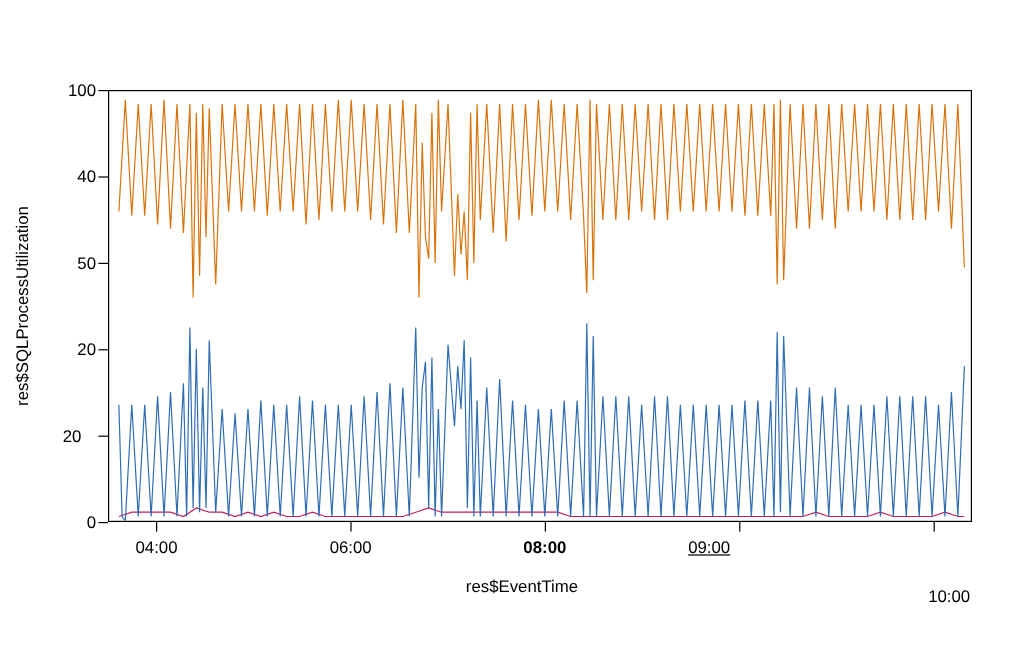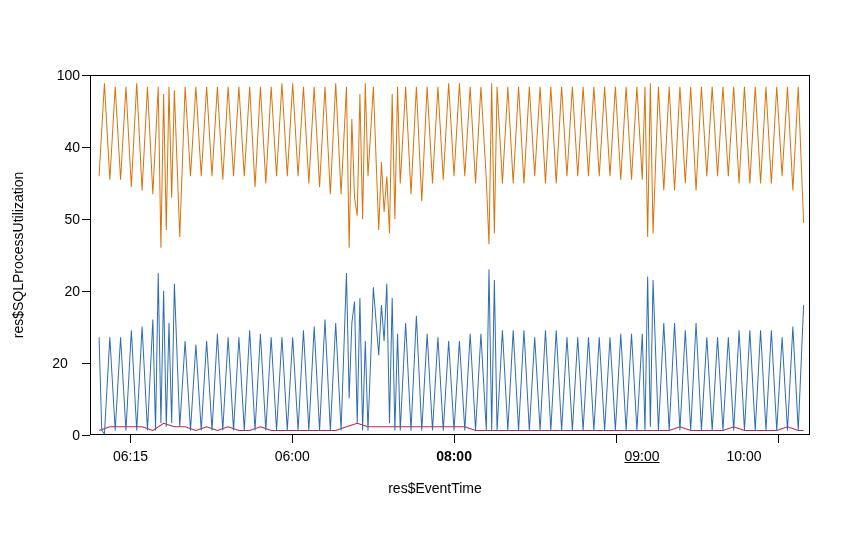--- a/index.html
+++ b/index.html
@@ -98,29 +98,29 @@
       <div class="y-label" style="top: 291px;">20</div>
       <div class="y-tick" style="top: 219px;"></div>
       <div class="y-label" style="top: 219px;">50</div>
       <div class="y-tick" style="top: 147px;"></div>
       <div class="y-label" style="top: 147px;">40</div>
       <div class="y-tick" style="top: 75px;"></div>
       <div class="y-label" style="top: 75px;">100</div>
     </div>
   <div id="x-axis-group">
       <div class="x-tick" style="left: 130.449px;"></div>
-      <div class="x-label" style="left: 130.449px;">06:15</div>
+      <div class="x-label" style="left: 130.449px;">04:00</div>
       <div class="x-tick" style="left: 292.247px;"></div>
       <div class="x-label" style="left: 292.247px;">06:00</div>
       <div class="x-tick" style="left: 454.045px;"></div>
       <div class="x-label" style="left: 454.045px; font-weight: bold;">08:00</div>
       <div class="x-tick" style="left: 615.843px;"></div>
-      <div class="x-label" style="left: 642px; text-decoration: underline;">09:00</div>
+      <div class="x-label" style="left: 591px; text-decoration: underline;">09:00</div>
       <div class="x-tick" style="left: 777.64px;"></div>
-      <div class="x-label" style="left: 744px;">10:00</div>
+      <div class="x-label" style="left: 791px; margin-top: 41px;">10:00</div>
     </div>
 
   <div class="plot-area">
     <svg class="series" viewBox="0 0 720 360" preserveAspectRatio="none">
       <path id="path-red" class="line series-red" d="M8.09 356.40 L18.88 352.80 L29.66 352.80 L40.45 352.80 L51.24 352.80 L62.02 356.40 L72.81 349.20 L83.60 352.80 L94.38 352.80 L105.17 356.40 L115.96 352.80 L126.74 356.40 L137.53 352.80 L148.31 356.40 L159.10 356.40 L169.89 352.80 L180.67 356.40 L191.46 356.40 L202.25 356.40 L213.03 356.40 L223.82 356.40 L234.61 356.40 L245.39 356.40 L256.18 352.80 L266.97 349.20 L277.75 352.80 L288.54 352.80 L299.33 352.80 L310.11 352.80 L320.90 352.80 L331.69 352.80 L342.47 352.80 L353.26 352.80 L364.04 352.80 L374.83 352.80 L385.62 356.40 L396.40 356.40 L407.19 356.40 L417.98 356.40 L428.76 356.40 L439.55 356.40 L450.34 356.40 L461.12 356.40 L471.91 356.40 L482.70 356.40 L493.48 356.40 L504.27 356.40 L515.06 356.40 L525.84 356.40 L536.63 356.40 L547.42 356.40 L558.20 356.40 L568.99 356.40 L579.78 356.40 L590.56 352.80 L601.35 356.40 L612.13 356.40 L622.92 356.40 L633.71 356.40 L644.49 352.80 L655.28 356.40 L666.07 356.40 L676.85 356.40 L687.64 356.40 L698.43 352.80 L709.21 356.40 L714.61 356.40 " style="stroke: rgb(192, 32, 96);"></path>
       <path id="path-blue" class="line series-blue" d="M8.09 262.80 L10.79 356.40 L13.48 360.00 L18.88 262.80 L24.27 356.40 L29.66 262.80 L35.06 356.40 L40.45 255.60 L45.84 356.40 L51.24 252.00 L56.63 356.40 L62.02 244.80 L64.72 356.40 L67.42 198.00 L70.11 349.20 L72.81 216.00 L75.51 352.80 L78.20 248.40 L80.90 349.20 L83.60 208.80 L88.99 352.80 L94.38 266.40 L99.78 356.40 L105.17 270.00 L110.56 356.40 L115.96 266.40 L121.35 356.40 L126.74 259.20 L132.13 356.40 L137.53 262.80 L142.92 356.40 L148.31 262.80 L153.71 356.40 L159.10 255.60 L164.49 356.40 L169.89 259.20 L175.28 356.40 L180.67 262.80 L186.07 356.40 L191.46 262.80 L196.85 356.40 L202.25 262.80 L207.64 356.40 L213.03 255.60 L218.43 356.40 L223.82 252.00 L229.21 356.40 L234.61 244.80 L240.00 356.40 L245.39 248.40 L250.79 356.40 L256.18 198.00 L258.88 324.00 L261.57 248.40 L264.27 226.80 L266.97 349.20 L269.66 223.20 L272.36 356.40 L275.06 266.40 L277.75 356.40 L283.15 212.40 L288.54 280.80 L291.24 230.40 L293.93 266.40 L296.63 208.80 L299.33 349.20 L302.02 223.20 L304.72 356.40 L307.42 259.20 L310.11 356.40 L315.51 248.40 L320.90 356.40 L326.29 241.20 L331.69 356.40 L337.08 259.20 L342.47 356.40 L347.87 262.80 L353.26 356.40 L358.65 266.40 L364.04 356.40 L369.44 266.40 L374.83 356.40 L380.22 259.20 L385.62 356.40 L391.01 259.20 L396.40 356.40 L399.10 194.40 L401.80 356.40 L404.49 205.20 L407.19 356.40 L412.58 255.60 L417.98 356.40 L423.37 255.60 L428.76 356.40 L434.16 255.60 L439.55 356.40 L444.94 262.80 L450.34 356.40 L455.73 255.60 L461.12 356.40 L466.52 255.60 L471.91 356.40 L477.30 262.80 L482.70 356.40 L488.09 262.80 L493.48 356.40 L498.88 262.80 L504.27 356.40 L509.66 262.80 L515.06 356.40 L520.45 262.80 L525.84 356.40 L531.24 259.20 L536.63 356.40 L542.02 259.20 L547.42 356.40 L552.81 259.20 L555.51 356.40 L558.20 201.60 L560.90 352.80 L563.60 205.20 L568.99 356.40 L574.38 248.40 L579.78 356.40 L585.17 248.40 L590.56 356.40 L595.96 255.60 L601.35 356.40 L606.74 248.40 L612.13 356.40 L617.53 262.80 L622.92 356.40 L628.31 262.80 L633.71 356.40 L639.10 262.80 L644.49 356.40 L649.89 255.60 L655.28 356.40 L660.67 255.60 L666.07 356.40 L671.46 255.60 L676.85 356.40 L682.25 255.60 L687.64 356.40 L693.03 262.80 L698.43 356.40 L703.82 252.00 L709.21 356.40 L714.61 230.40 " style="stroke: rgb(47, 109, 179);"></path>
       <path id="path-orange" class="line series-orange" d="M8.09 100.80 L13.48 7.20 L18.88 104.40 L24.27 10.80 L29.66 104.40 L35.06 10.80 L40.45 111.60 L45.84 7.20 L51.24 115.20 L56.63 10.80 L62.02 118.80 L67.42 10.80 L70.11 172.80 L72.81 18.00 L75.51 154.80 L78.20 10.80 L80.90 122.40 L83.60 14.40 L88.99 162.00 L94.38 10.80 L99.78 100.80 L105.17 10.80 L110.56 100.80 L115.96 10.80 L121.35 100.80 L126.74 10.80 L132.13 104.40 L137.53 10.80 L142.92 100.80 L148.31 10.80 L153.71 100.80 L159.10 10.80 L164.49 111.60 L169.89 10.80 L175.28 108.00 L180.67 10.80 L186.07 100.80 L191.46 7.20 L196.85 100.80 L202.25 7.20 L207.64 100.80 L213.03 10.80 L218.43 108.00 L223.82 10.80 L229.21 111.60 L234.61 10.80 L240.00 118.80 L245.39 7.20 L250.79 118.80 L256.18 10.80 L258.88 172.80 L261.57 43.20 L264.27 122.40 L266.97 140.40 L269.66 18.00 L272.36 144.00 L275.06 7.20 L277.75 100.80 L283.15 10.80 L288.54 154.80 L291.24 86.40 L293.93 136.80 L296.63 100.80 L299.33 158.40 L302.02 18.00 L304.72 144.00 L307.42 10.80 L310.11 108.00 L315.51 10.80 L320.90 118.80 L326.29 10.80 L331.69 126.00 L337.08 10.80 L342.47 108.00 L347.87 10.80 L353.26 104.40 L358.65 7.20 L364.04 100.80 L369.44 7.20 L374.83 100.80 L380.22 10.80 L385.62 108.00 L391.01 10.80 L396.40 104.40 L399.10 169.20 L401.80 7.20 L404.49 158.40 L407.19 10.80 L412.58 108.00 L417.98 10.80 L423.37 108.00 L428.76 10.80 L434.16 108.00 L439.55 10.80 L444.94 100.80 L450.34 10.80 L455.73 108.00 L461.12 10.80 L466.52 108.00 L471.91 10.80 L477.30 100.80 L482.70 10.80 L488.09 100.80 L493.48 10.80 L498.88 100.80 L504.27 10.80 L509.66 100.80 L515.06 10.80 L520.45 100.80 L525.84 10.80 L531.24 104.40 L536.63 10.80 L542.02 104.40 L547.42 10.80 L552.81 104.40 L555.51 10.80 L558.20 162.00 L560.90 7.20 L563.60 158.40 L568.99 10.80 L574.38 115.20 L579.78 10.80 L585.17 115.20 L590.56 10.80 L595.96 108.00 L601.35 10.80 L606.74 115.20 L612.13 10.80 L617.53 100.80 L622.92 10.80 L628.31 100.80 L633.71 10.80 L639.10 100.80 L644.49 10.80 L649.89 108.00 L655.28 10.80 L660.67 108.00 L666.07 10.80 L671.46 108.00 L676.85 10.80 L682.25 108.00 L687.64 10.80 L693.03 100.80 L698.43 10.80 L703.82 115.20 L709.21 10.80 L714.61 147.60 " style="stroke: rgb(217, 115, 11);"></path>
     </svg>
   </div>
 

